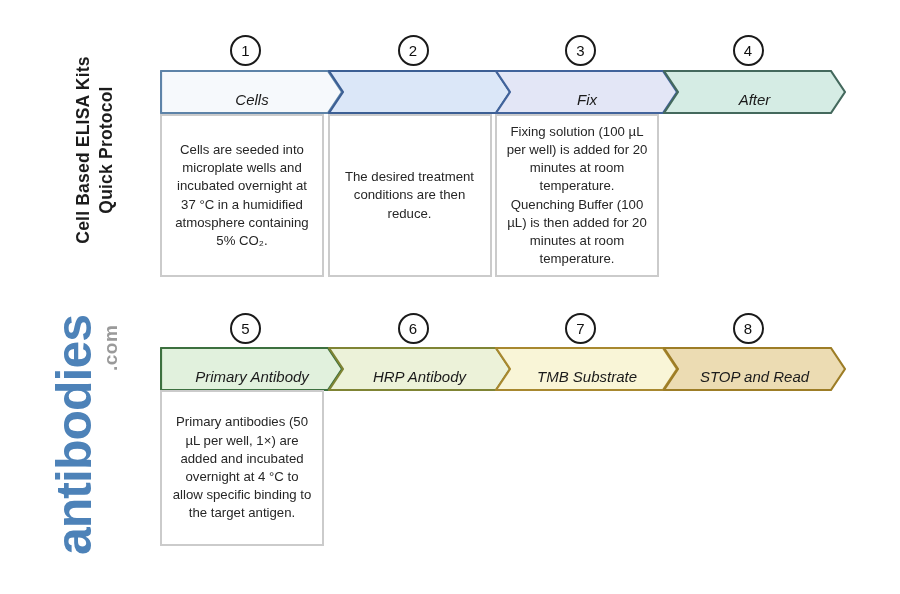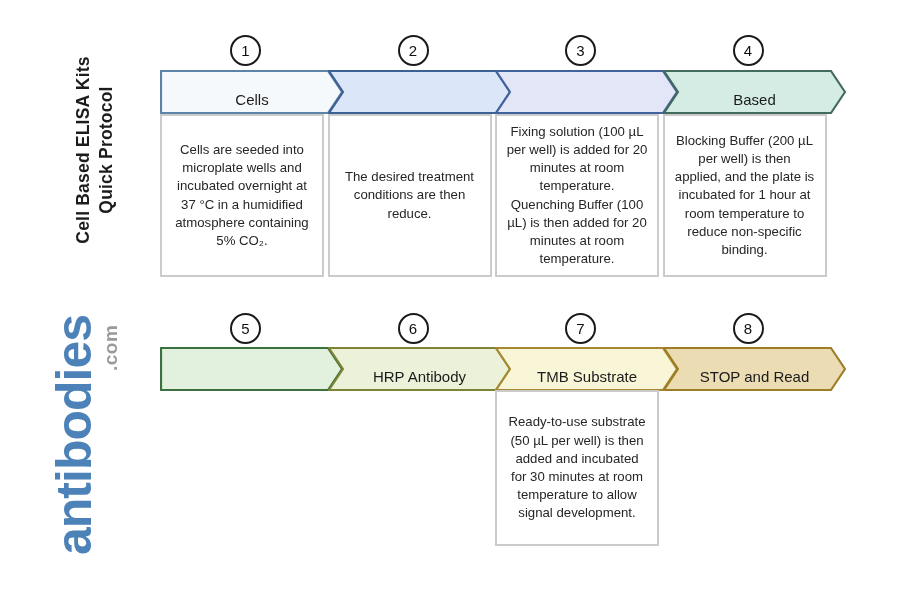--- a/index.html
+++ b/index.html
@@ -33,21 +33,21 @@
   .badge {
     position:absolute; left:70px; top:var(--badgeY);
     width:27px; height:27px; border:2.5px solid #1a1a1a; border-radius:50%;
     background:#ffffff; display:flex; align-items:center; justify-content:center;
     font-size:15px; color:#111111;
   }
   .arrow { position:absolute; left:0; top:var(--arrowY); }
   .arrow-label {
     position:absolute; left:8px; top:var(--arrowY); width:168px; height:58px;
     display:flex; align-items:center; justify-content:center;
-    font-size:15px; color:#1b1b1b; white-space:nowrap;
+    font-size:15px; color:#1b1b1b; white-space:nowrap;font-style:italic;
   }
   .desc-box {
     position:absolute; left:0; top:var(--boxY); width:164px; height:var(--boxH);
     box-sizing:border-box; background:#ffffff; border:2px solid #cbcbcb;
     display:flex; align-items:center; justify-content:center;
     text-align:center; font-size:13.2px; line-height:1.38; color:#262626;
     padding:6px 9px;
   }
 </style>
 </head>
@@ -83,62 +83,63 @@
     <div class="desc-box">The desired treatment conditions are then reduce.</div>
   </div>
 
   <div class="step r0 c2">
     <div class="badge">
         <span>3</span>
       </div>
     <svg class="arrow" width="184" height="44" viewBox="0 0 184 44">
       <polygon points="1,1 168,1 182,22 168,43 1,43 15,22" stroke-width="2.2" stroke-linejoin="round" fill="#e3e6f6" stroke="#41639b"></polygon>
     </svg>
+    <div class="arrow-label">Fix</div>
     <div class="desc-box">Fixing solution (100 µL per well) is added for 20 minutes at room temperature. Quenching Buffer (100 µL) is then added for 20 minutes at room temperature.</div>
   </div>
 
   <div class="step r0 c3">
     <div class="badge">
         <span>4</span>
       </div>
     <svg class="arrow" width="184" height="44" viewBox="0 0 184 44">
       <polygon points="1,1 168,1 182,22 168,43 1,43 15,22" stroke-width="2.2" stroke-linejoin="round" fill="#d5ece4" stroke="#44695d"></polygon>
     </svg>
-    <div class="arrow-label">Based</div>
-    <div class="desc-box">Blocking Buffer (200 µL per well) is then applied, and the plate is incubated for 1 hour at room temperature to reduce non-specific binding.</div>
+    <div class="arrow-label">After</div>
   </div>
 
   <div class="step r1 c0">
     <div class="badge">
         <span>5</span>
       </div>
     <svg class="arrow" width="184" height="44" viewBox="0 0 184 44">
       <polygon points="1,1 168,1 182,22 168,43 1,43" stroke-width="2.2" stroke-linejoin="round" fill="#e1f1dd" stroke="#3c703f"></polygon>
     </svg>
+    <div class="arrow-label">Primary Antibody</div>
+    <div class="desc-box">Primary antibodies (50 µL per well, 1×) are added and incubated overnight at 4 °C to allow specific binding to the target antigen.</div>
   </div>
 
   <div class="step r1 c1">
     <div class="badge">
         <span>6</span>
       </div>
     <svg class="arrow" width="184" height="44" viewBox="0 0 184 44">
       <polygon points="1,1 168,1 182,22 168,43 1,43 15,22" stroke-width="2.2" stroke-linejoin="round" fill="#ecf2d9" stroke="#7f8434"></polygon>
     </svg>
     <div class="arrow-label">HRP Antibody</div>
   </div>
 
   <div class="step r1 c2">
     <div class="badge">
         <span>7</span>
       </div>
     <svg class="arrow" width="184" height="44" viewBox="0 0 184 44">
       <polygon points="1,1 168,1 182,22 168,43 1,43 15,22" stroke-width="2.2" stroke-linejoin="round" fill="#f9f5d7" stroke="#a8882f"></polygon>
     </svg>
     <div class="arrow-label">TMB Substrate</div>
-    <div class="desc-box">Ready-to-use substrate (50 µL per well) is then added and incubated for 30 minutes at room temperature to allow signal development.</div>
   </div>
 
   <div class="step r1 c3">
     <div class="badge">
         <span>8</span>
       </div>
     <svg class="arrow" width="184" height="44" viewBox="0 0 184 44">
       <polygon points="1,1 168,1 182,22 168,43 1,43 15,22" stroke-width="2.2" stroke-linejoin="round" fill="#ecdcb3" stroke="#9d7d26"></polygon>
     </svg>
     <div class="arrow-label">STOP and Read</div>

